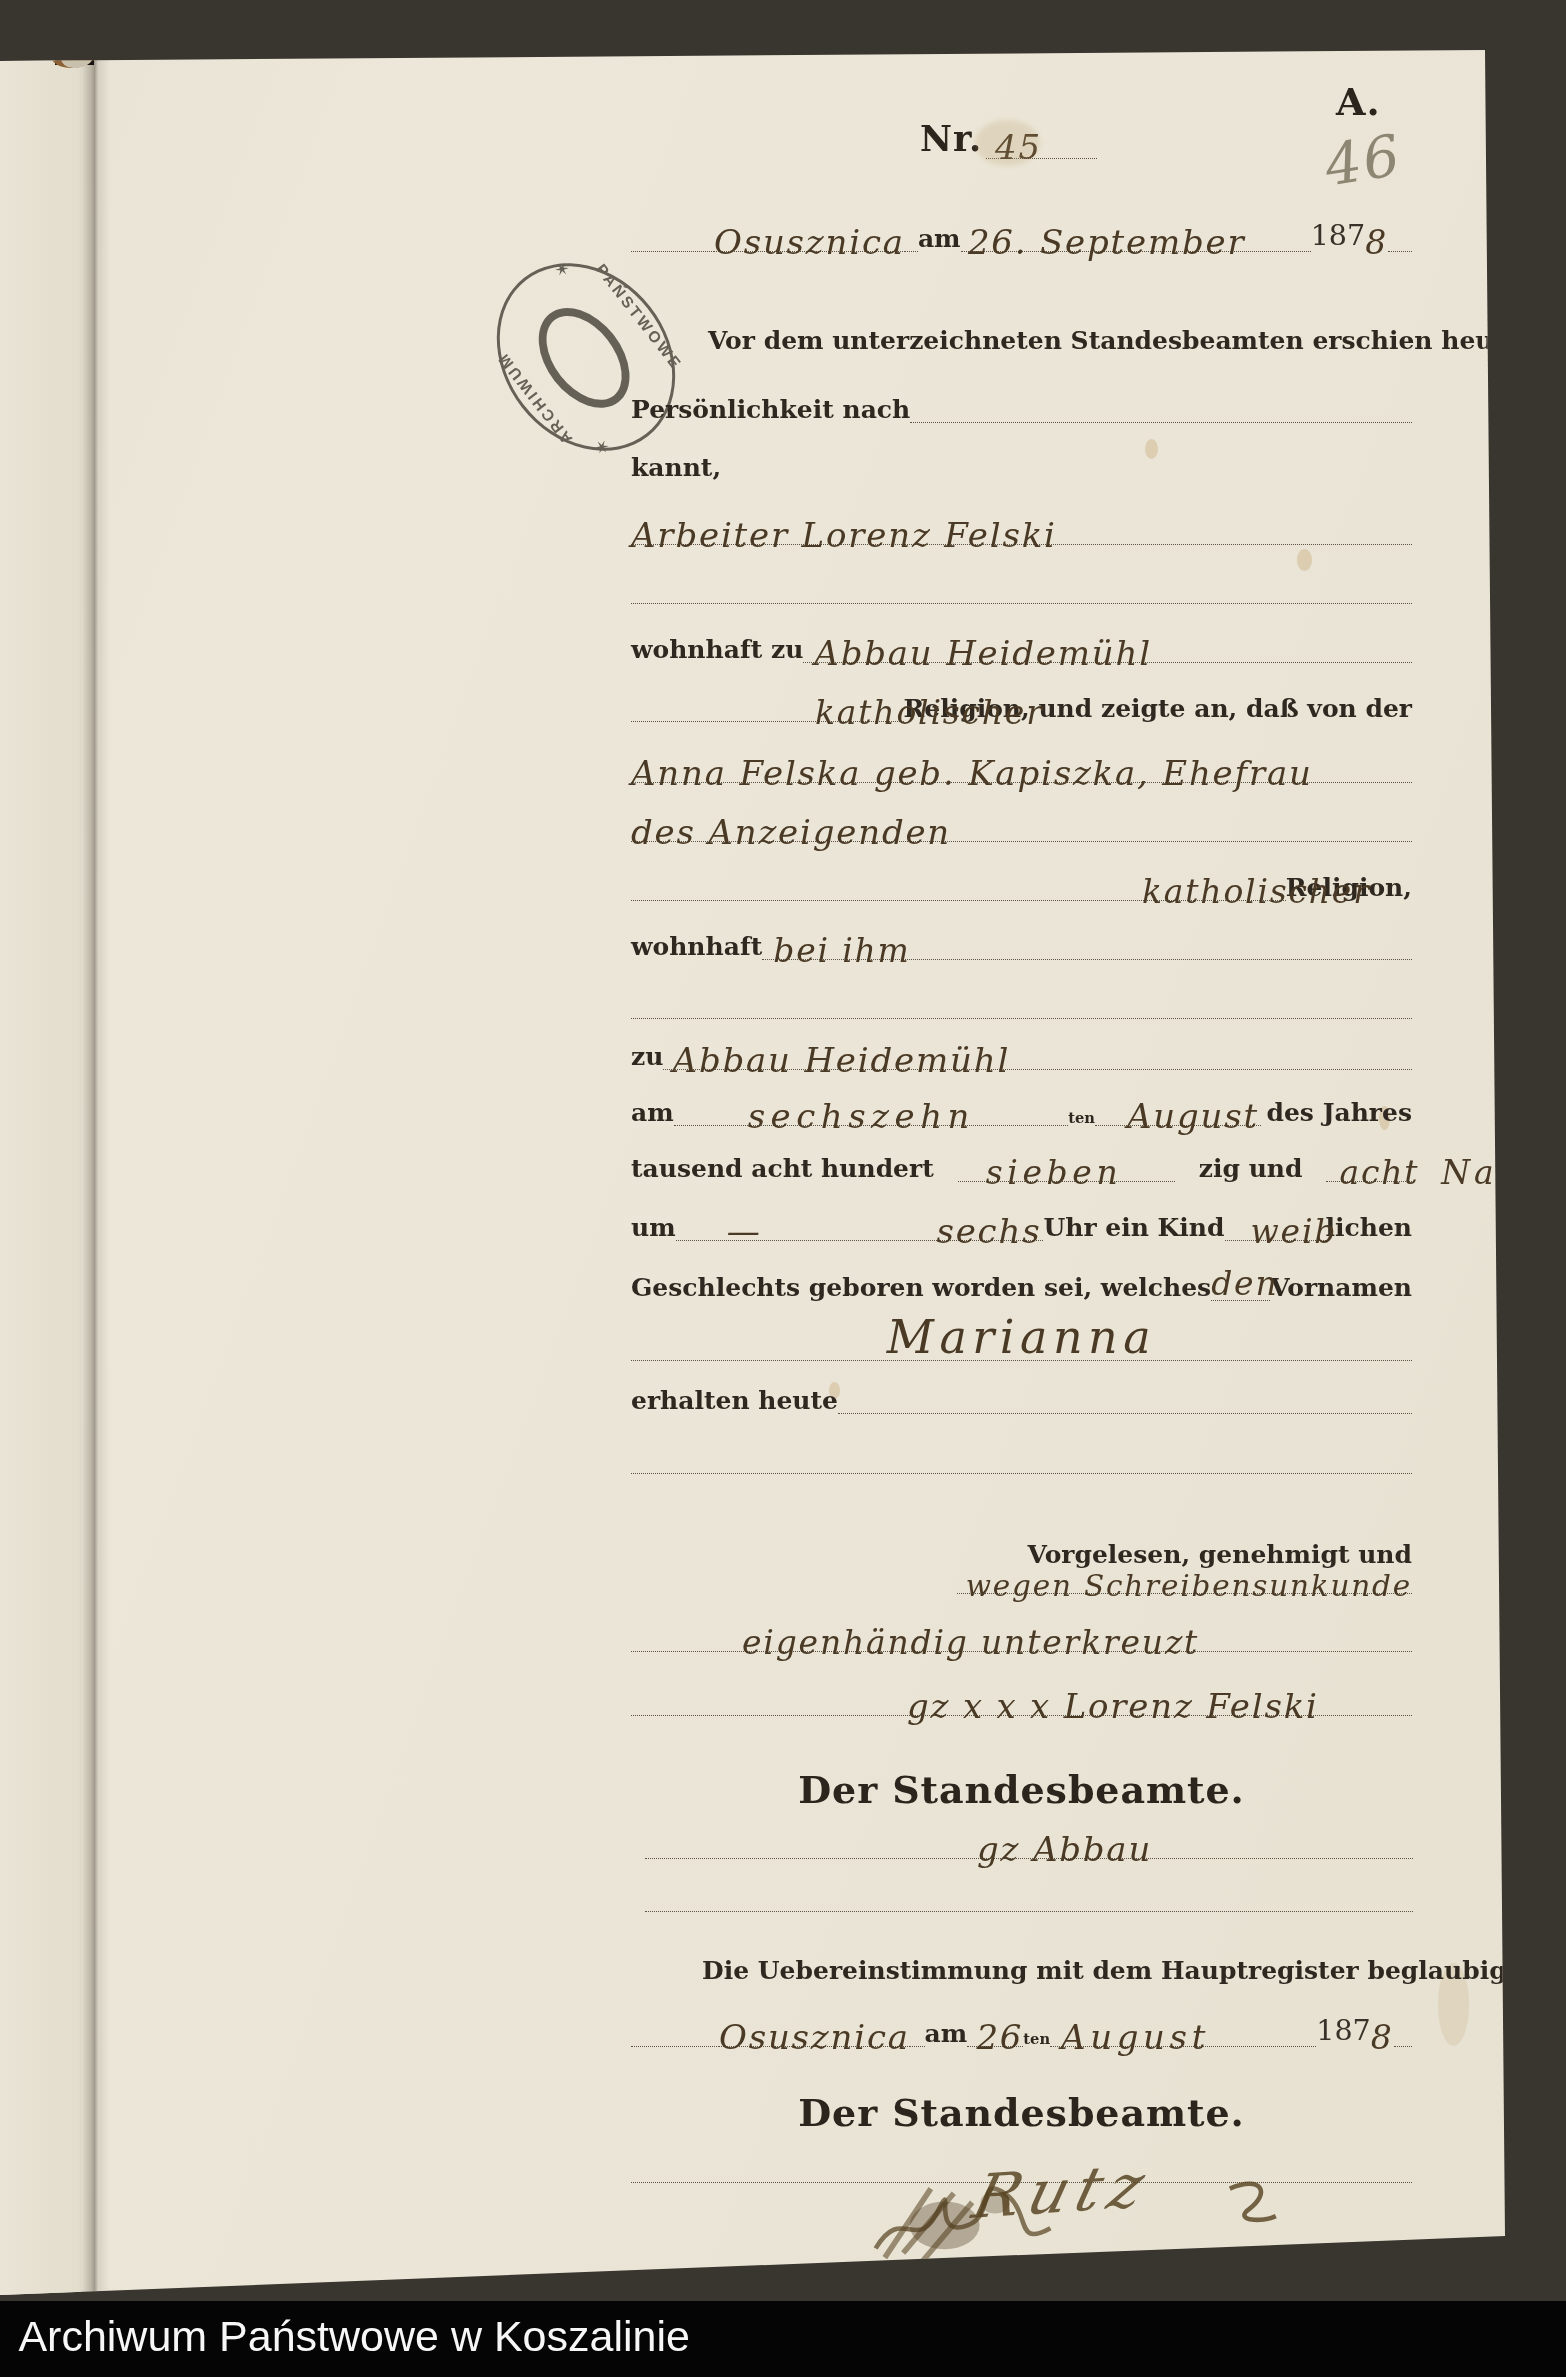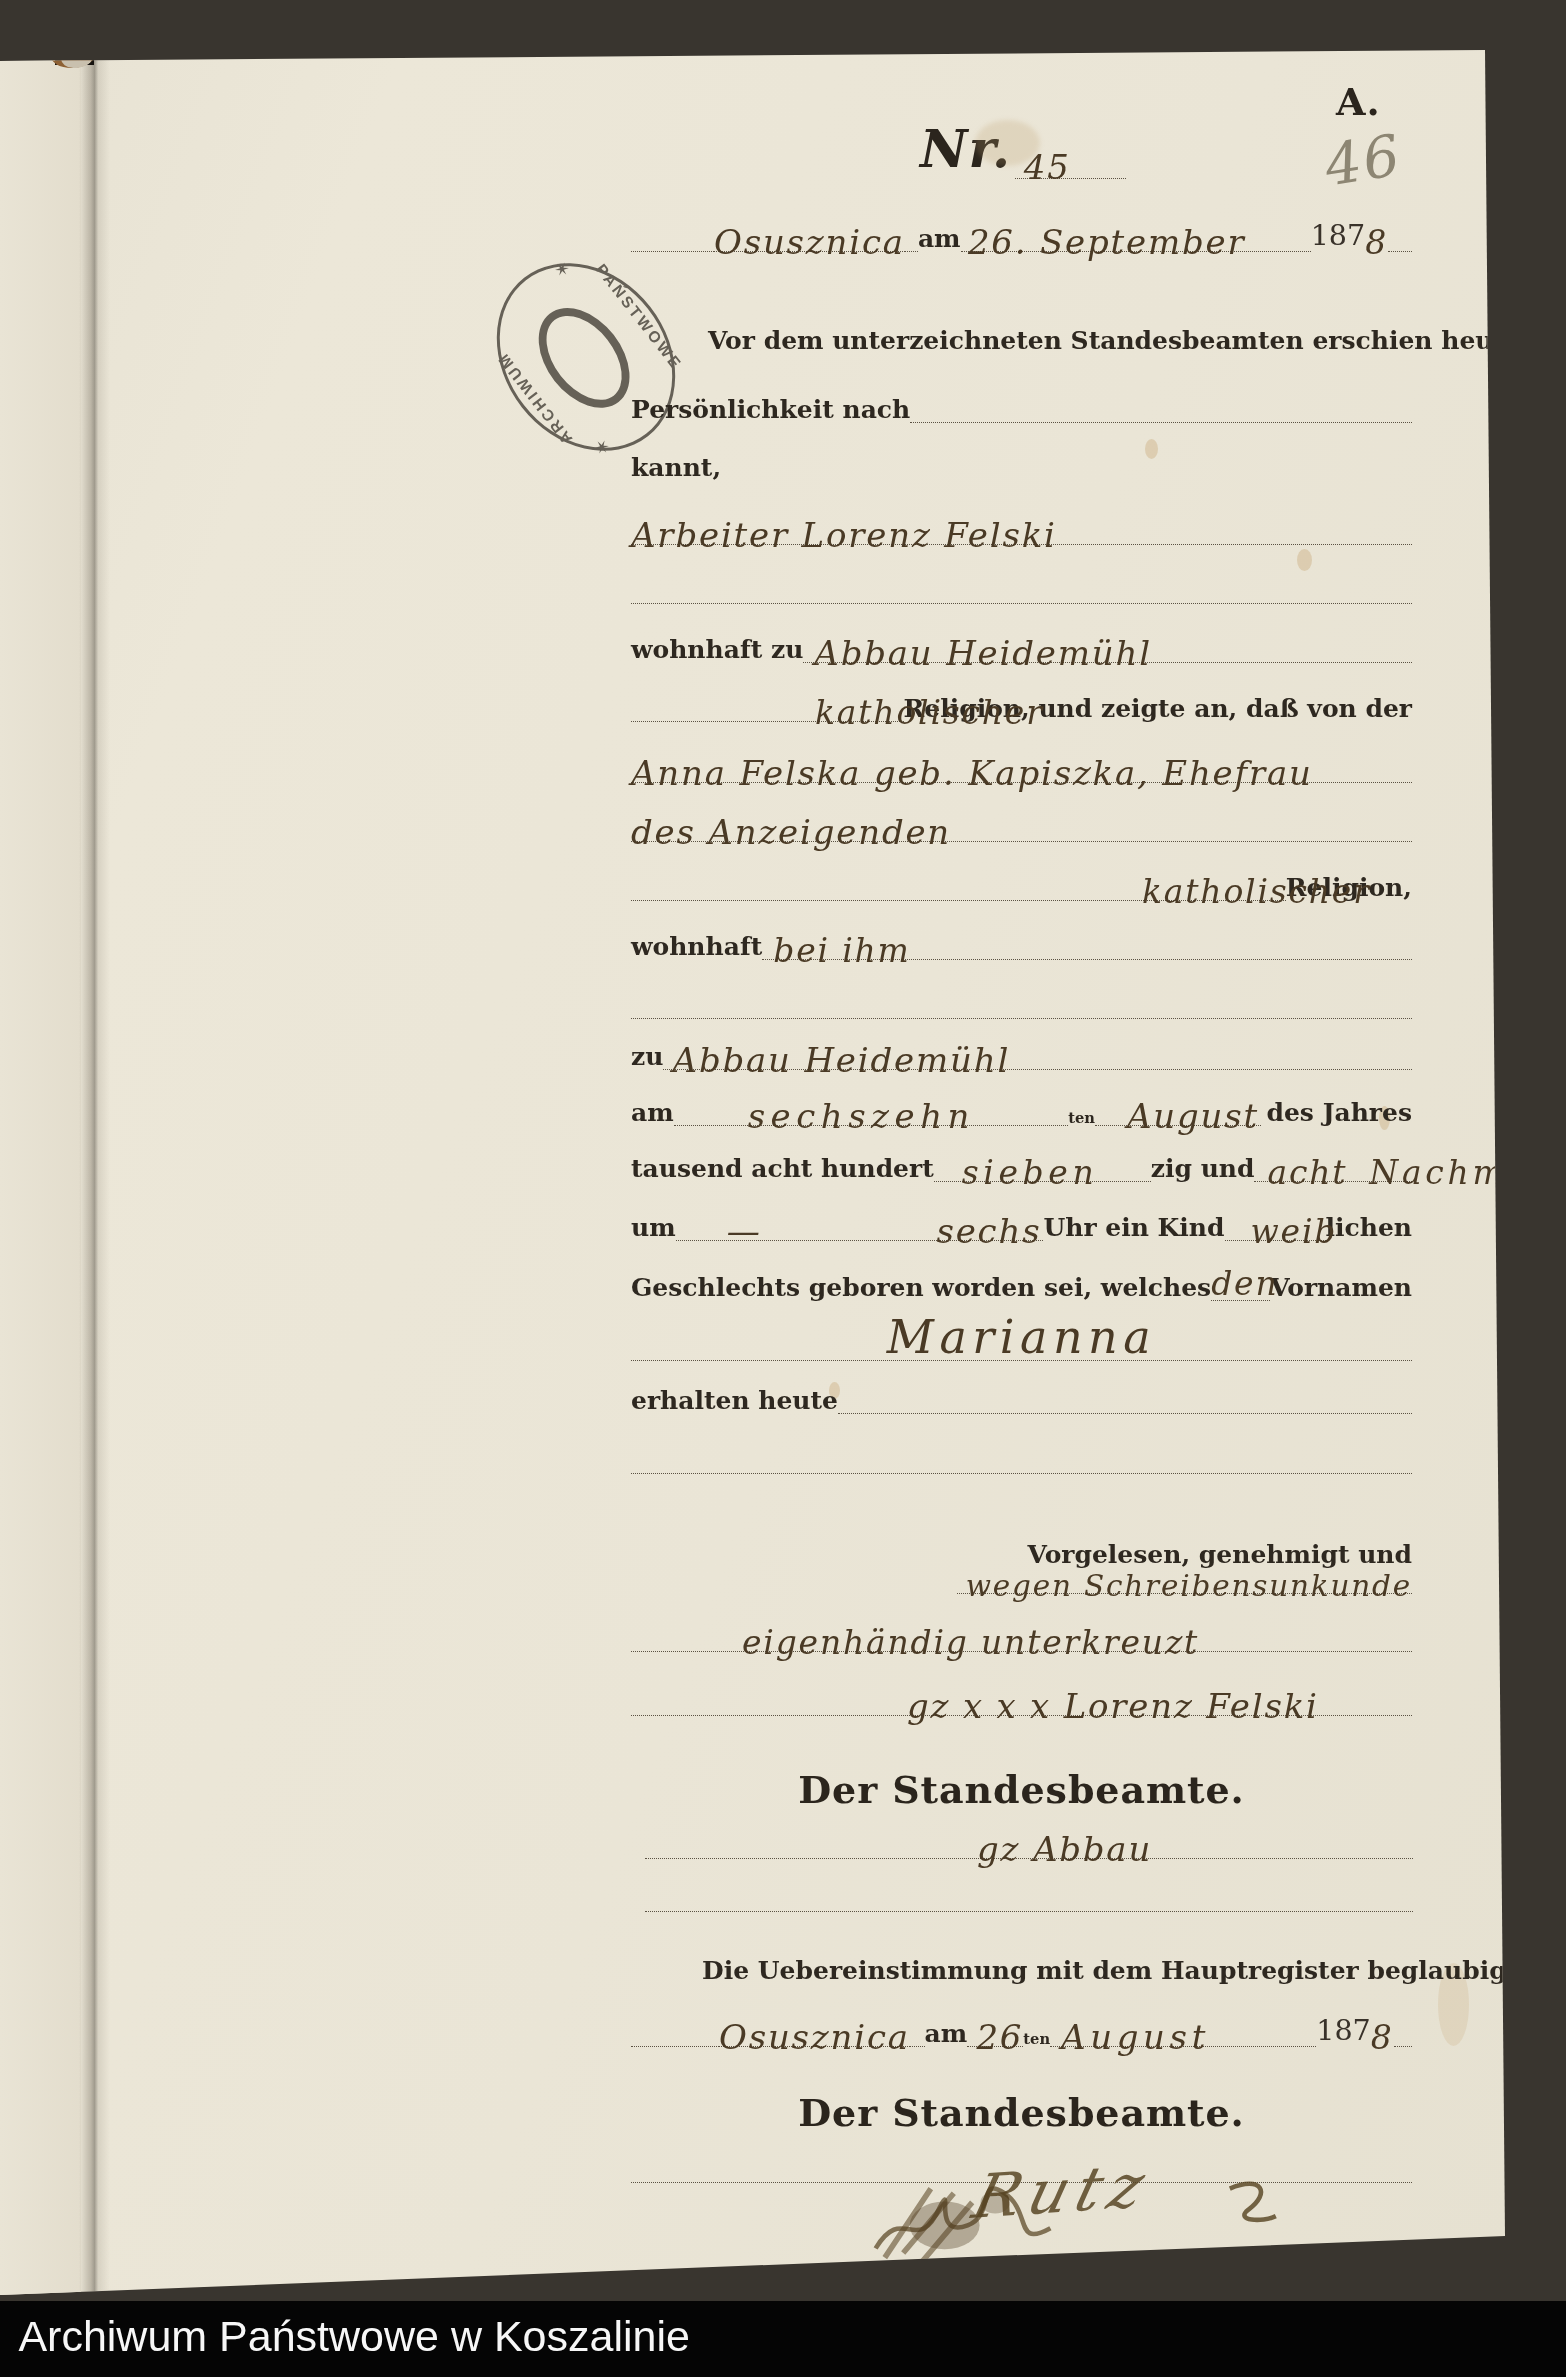--- a/index.html
+++ b/index.html
@@ -79,21 +79,21 @@
   <div class="left-strip"></div>
   <div class="gutter-shadow"></div>
 
   <div class="fox" style="left:1145px;top:439px;width:13px;height:20px;"></div>
   <div class="fox" style="left:1297px;top:549px;width:14.7px;height:22px;"></div>
   <div class="fox" style="left:1379px;top:1106px;width:11px;height:24px;"></div>
   <div class="fox" style="left:829px;top:1382px;width:11px;height:16.6px;"></div>
   <div class="fox" style="left:1438px;top:1963px;width:31px;height:83px;opacity:.18;"></div>
 
   <div style="position:absolute;left:920px;top:118px;display:flex;align-items:flex-end;">
-    <span class="title" style="font-size:52px;font-style:italic;">Nr.</span>
+    <span class="title" style="font-size:35px;">Nr.</span>
     <span style="display:flex;align-items:flex-end;border-bottom:1.8px dotted #5b5243;width:111px;margin-left:3.7px;">
       <span class="hw hw-big" style="margin-bottom:-5.5px;margin-left:9.2px;">45</span>
     </span>
   </div>
   <div class="ghost" style="left:975px;top:120px;width:65px;height:46px;"></div>
 
   <div style="position:absolute;left:1336px;top:79px;" class="title">A.</div>
   <div style="position:absolute;left:1325px;top:127px;" class="pencil">46</div>
 
   <div class="fline" style="left:631px;top:199px;width:781px;">
@@ -197,21 +197,21 @@
     <span class="dz">
         <span class="hw hw-big" style="margin-left:74px;letter-spacing:5.5px;">sechszehn</span>
       </span>
     <span class="sup">ten</span>
     <span class="dz" style="flex:0 0 166px;">
         <span class="hw hw-big" style="margin-left:32px;">August</span>
       </span>
     <span class="pr" style="margin-left:5.5px;">des Jahres</span>
   </div>
 
-  <div class="fline" style="left:631px;top:1129px;width:781px;">
+  <div class="fline" style="left:631px;top:1129px;width:781px;gap:24px;">
     <span class="pr">tausend acht hundert</span>
     <span class="dz" style="flex:0 0 217px;">
         <span class="hw" style="margin-left:28px;letter-spacing:4.6px;">sieben</span>
       </span>
     <span class="pr">zig und</span>
     <span class="dz">
         <span class="hw" style="margin-left:13px;">acht</span>
         <span class="hw" style="margin-left:22px;letter-spacing:3.7px;">Nachmittags</span>
       </span>
   </div>

